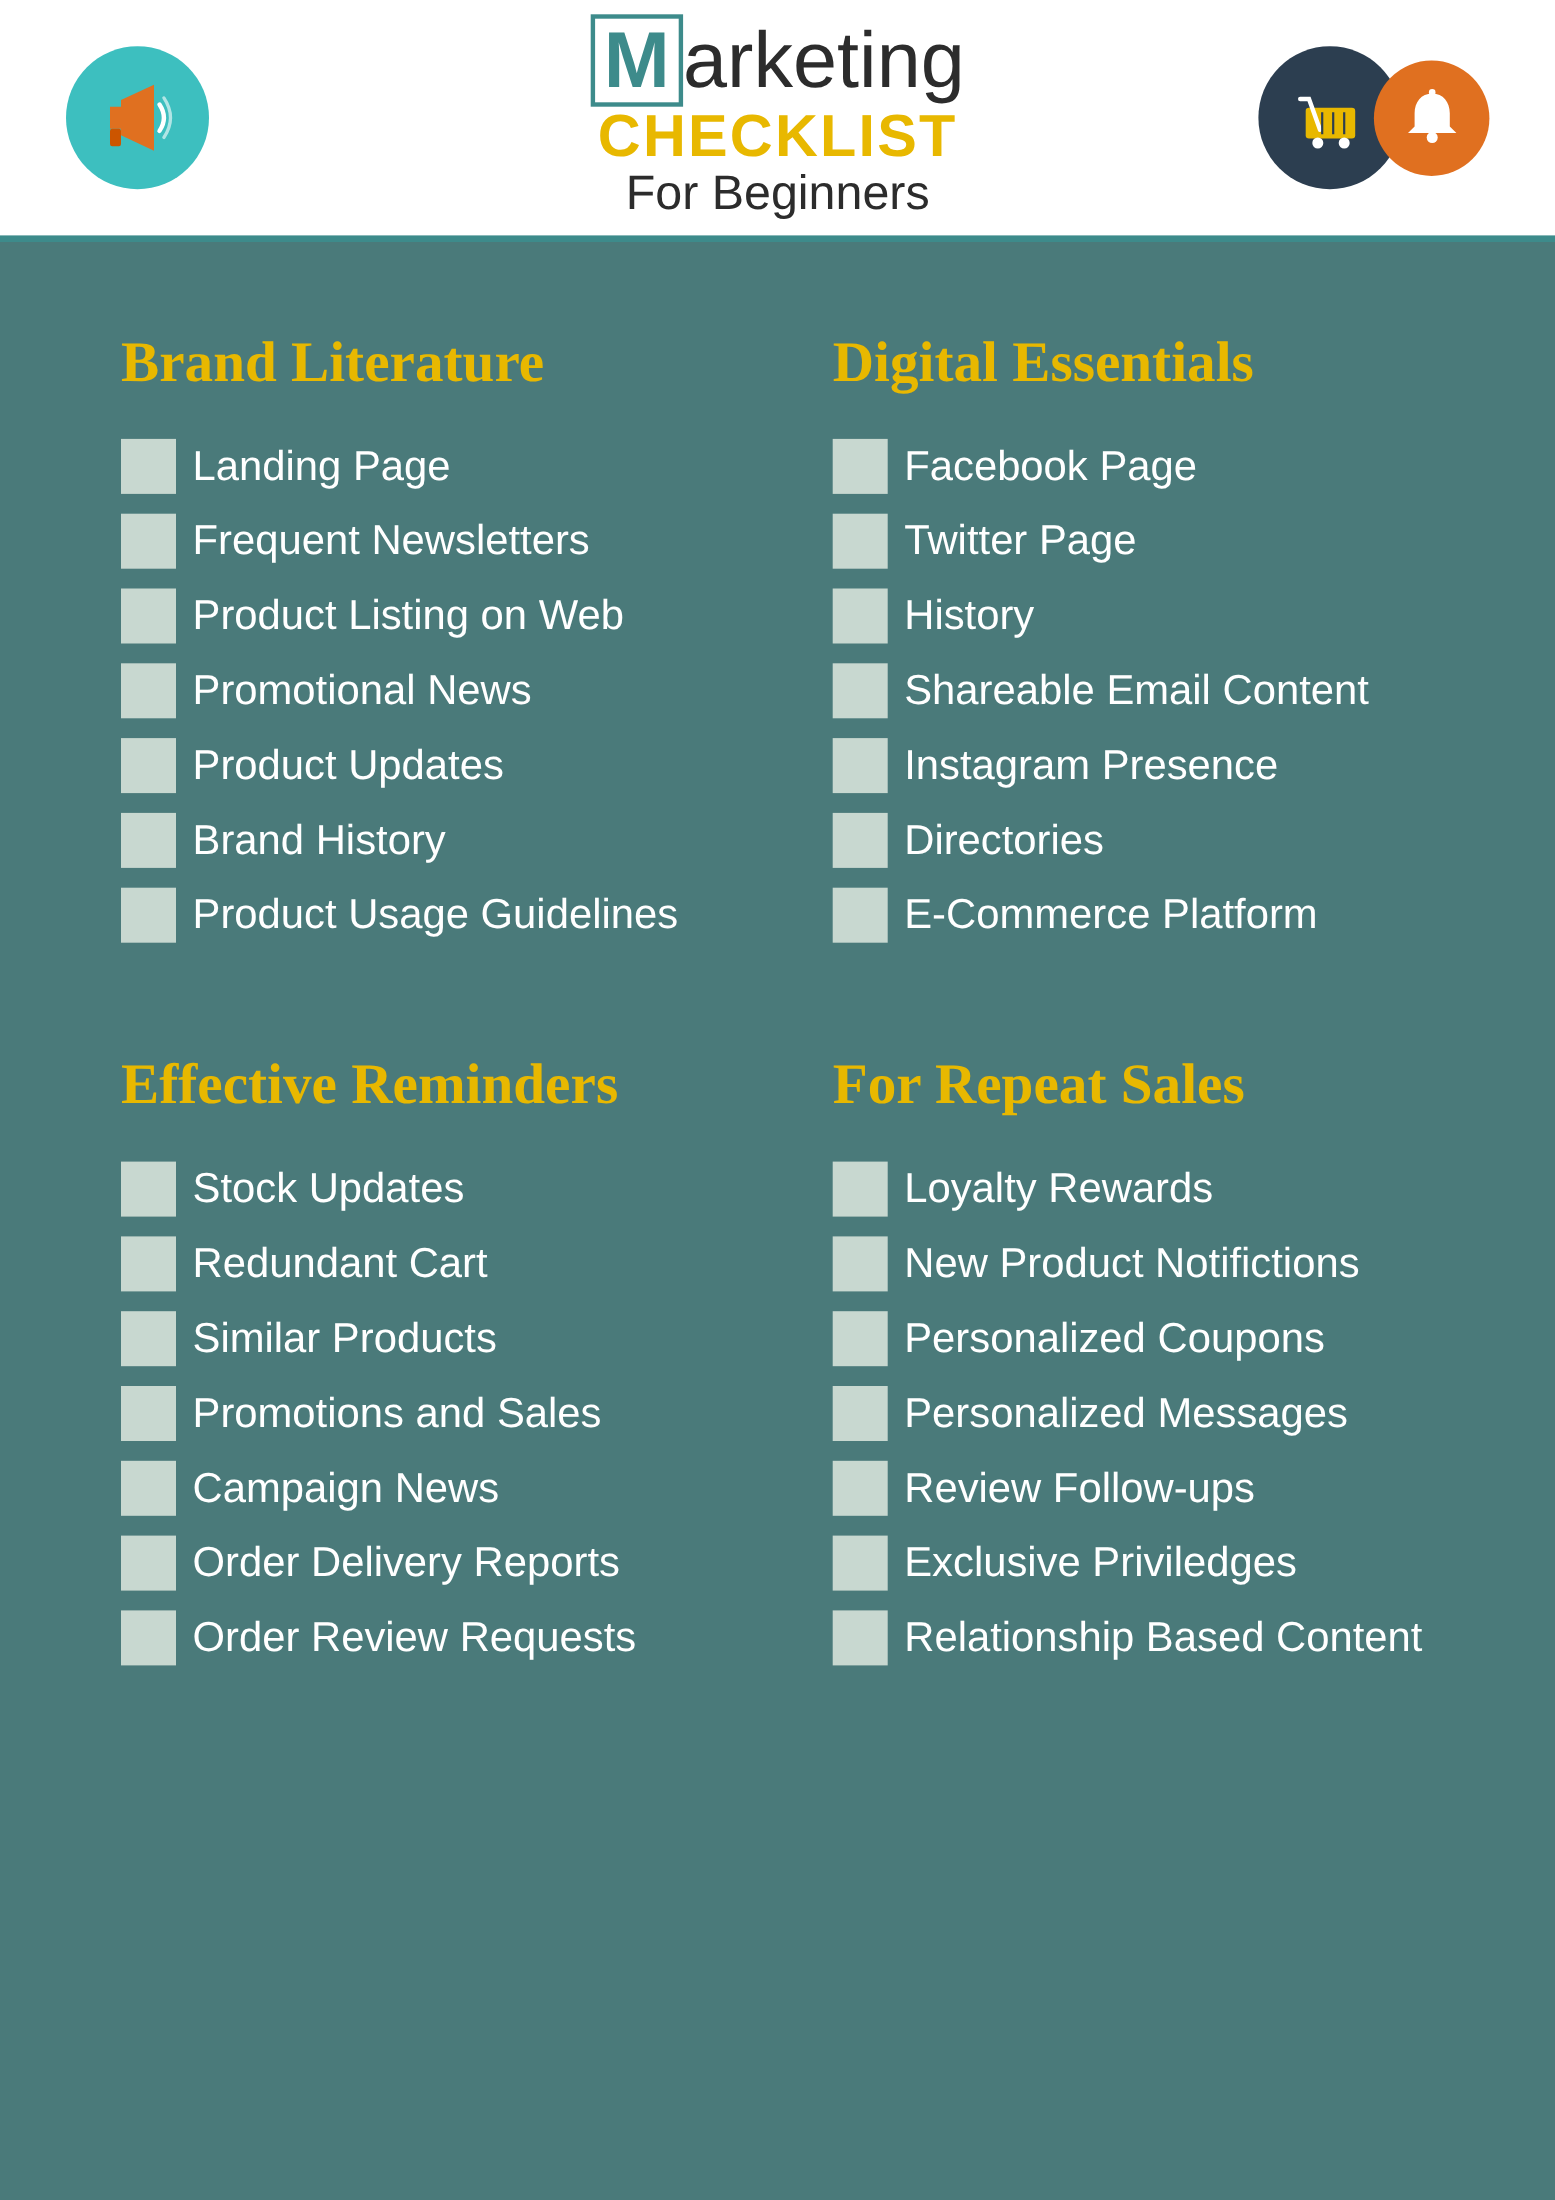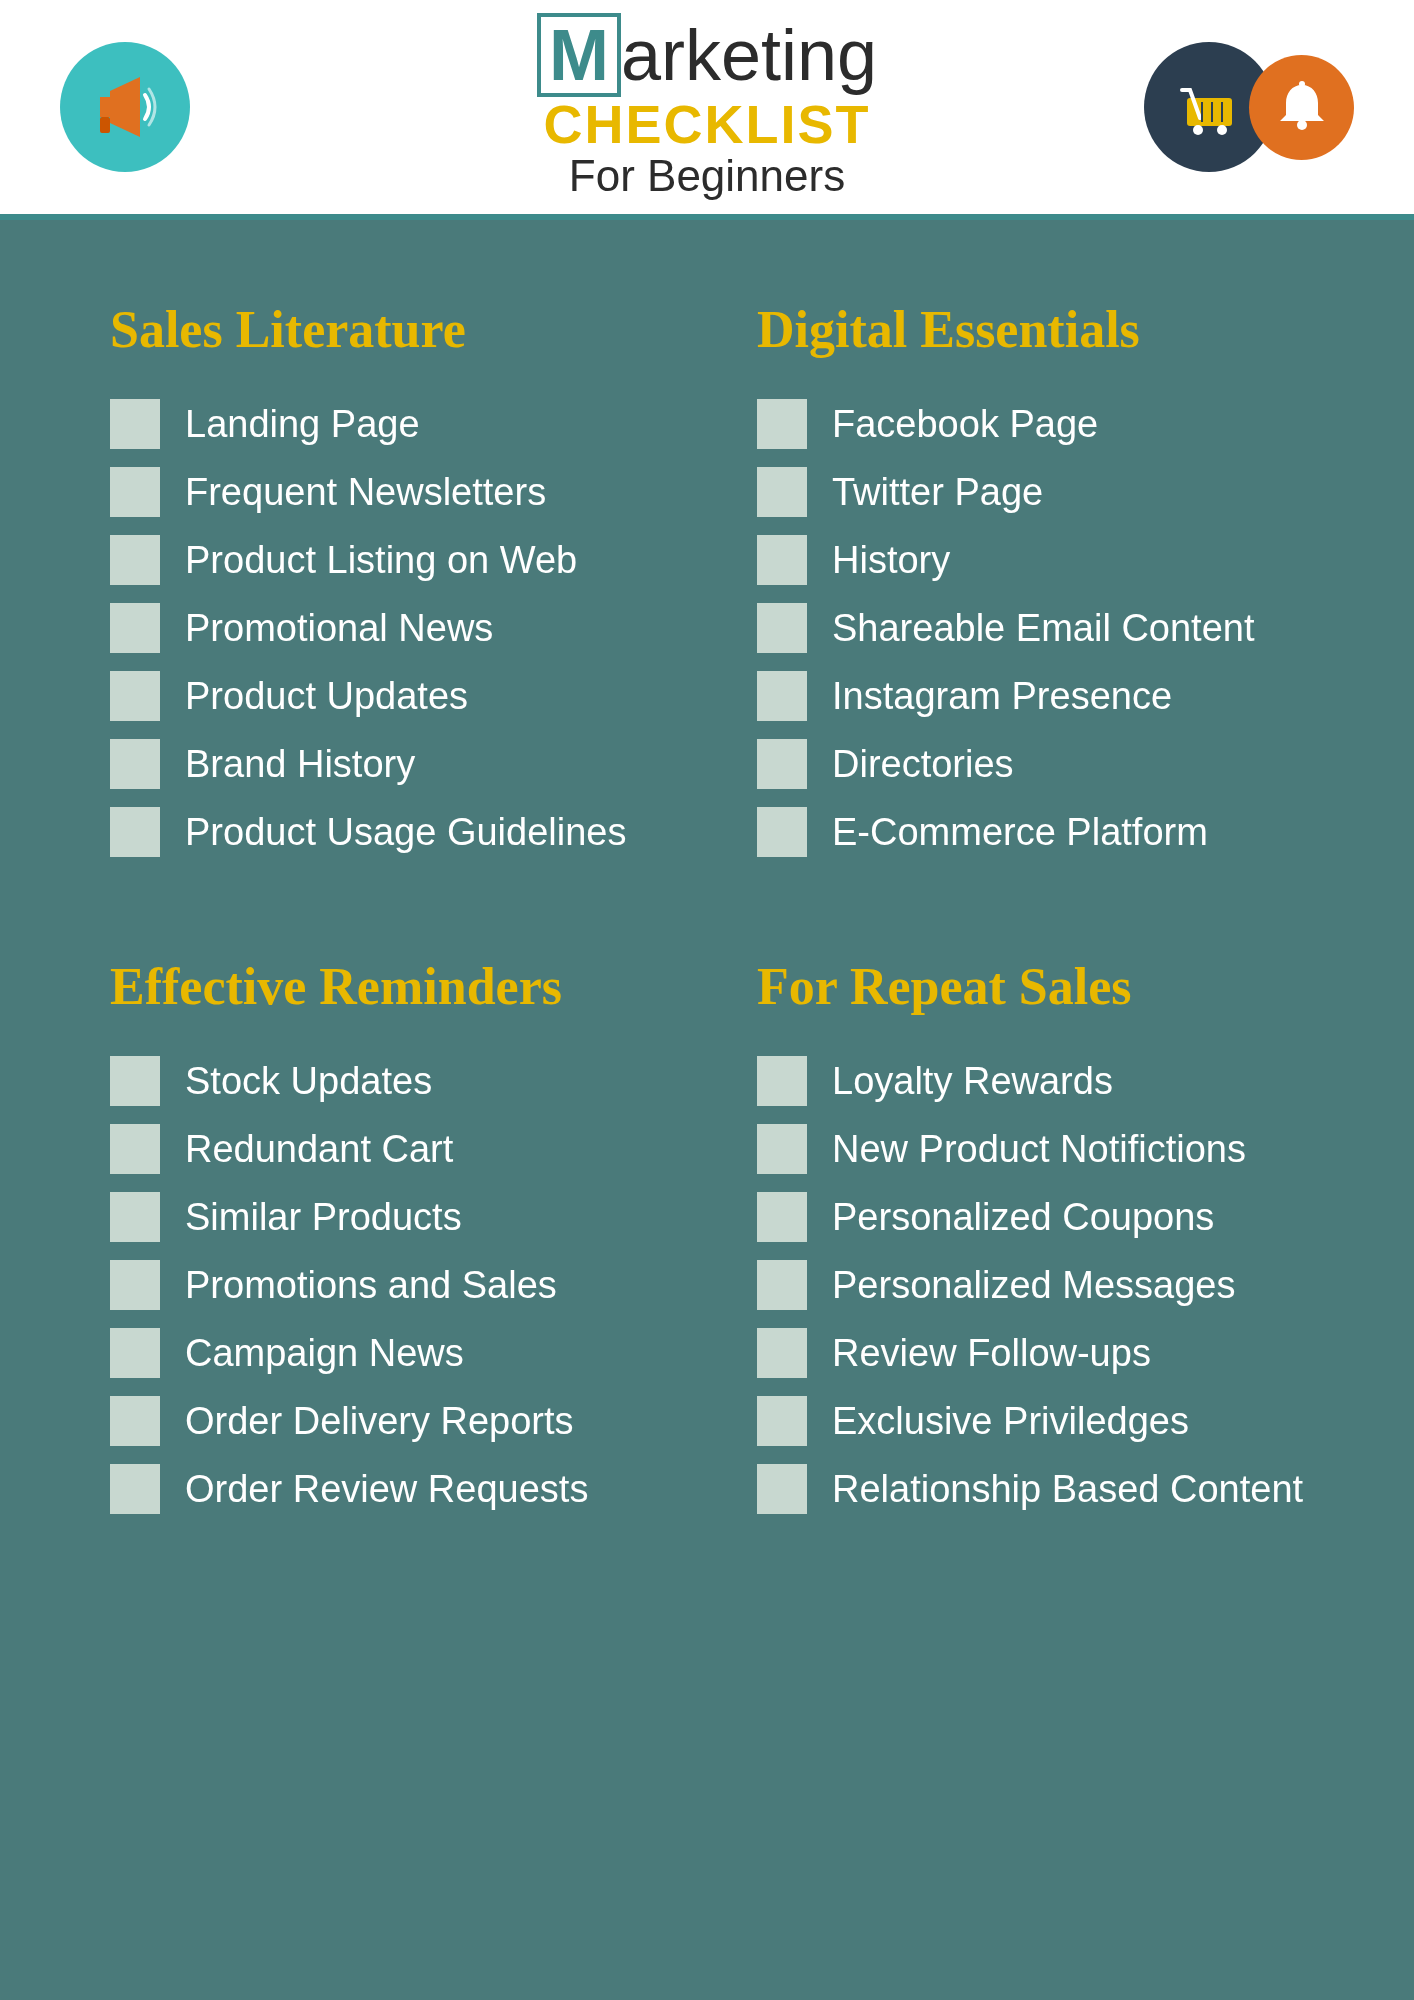--- a/index.html
+++ b/index.html
@@ -138,21 +138,21 @@
     .checklist {
       list-style: none;
       display: flex;
       flex-direction: column;
       gap: 18px;
     }
 
     .checklist-item {
       display: flex;
       align-items: center;
-      gap: 25px;
+      gap: 15px;
     }
 
     .checkbox {
       width: 50px;
       height: 50px;
       background: #c8d8d0;
       flex-shrink: 0;
       border: none;
     }
 
@@ -216,21 +216,21 @@
         <circle cx="30" cy="48" r="5" fill="white"></circle>
         <rect x="27" y="4" width="6" height="6" rx="3" fill="white"></rect>
       </svg>
     </div>
   </div>
 </div>
 
 <div class="main-content">
 
   <div class="section">
-    <div class="section-title">Sales Literature</div>
+    <div class="section-title">Brand Literature</div>
     <ul class="checklist">
       <li class="checklist-item">
         <div class="checkbox"></div>
         <span class="checklist-label">Landing Page</span>
       </li>
       <li class="checklist-item">
         <div class="checkbox"></div>
         <span class="checklist-label">Frequent Newsletters</span>
       </li>
       <li class="checklist-item">

